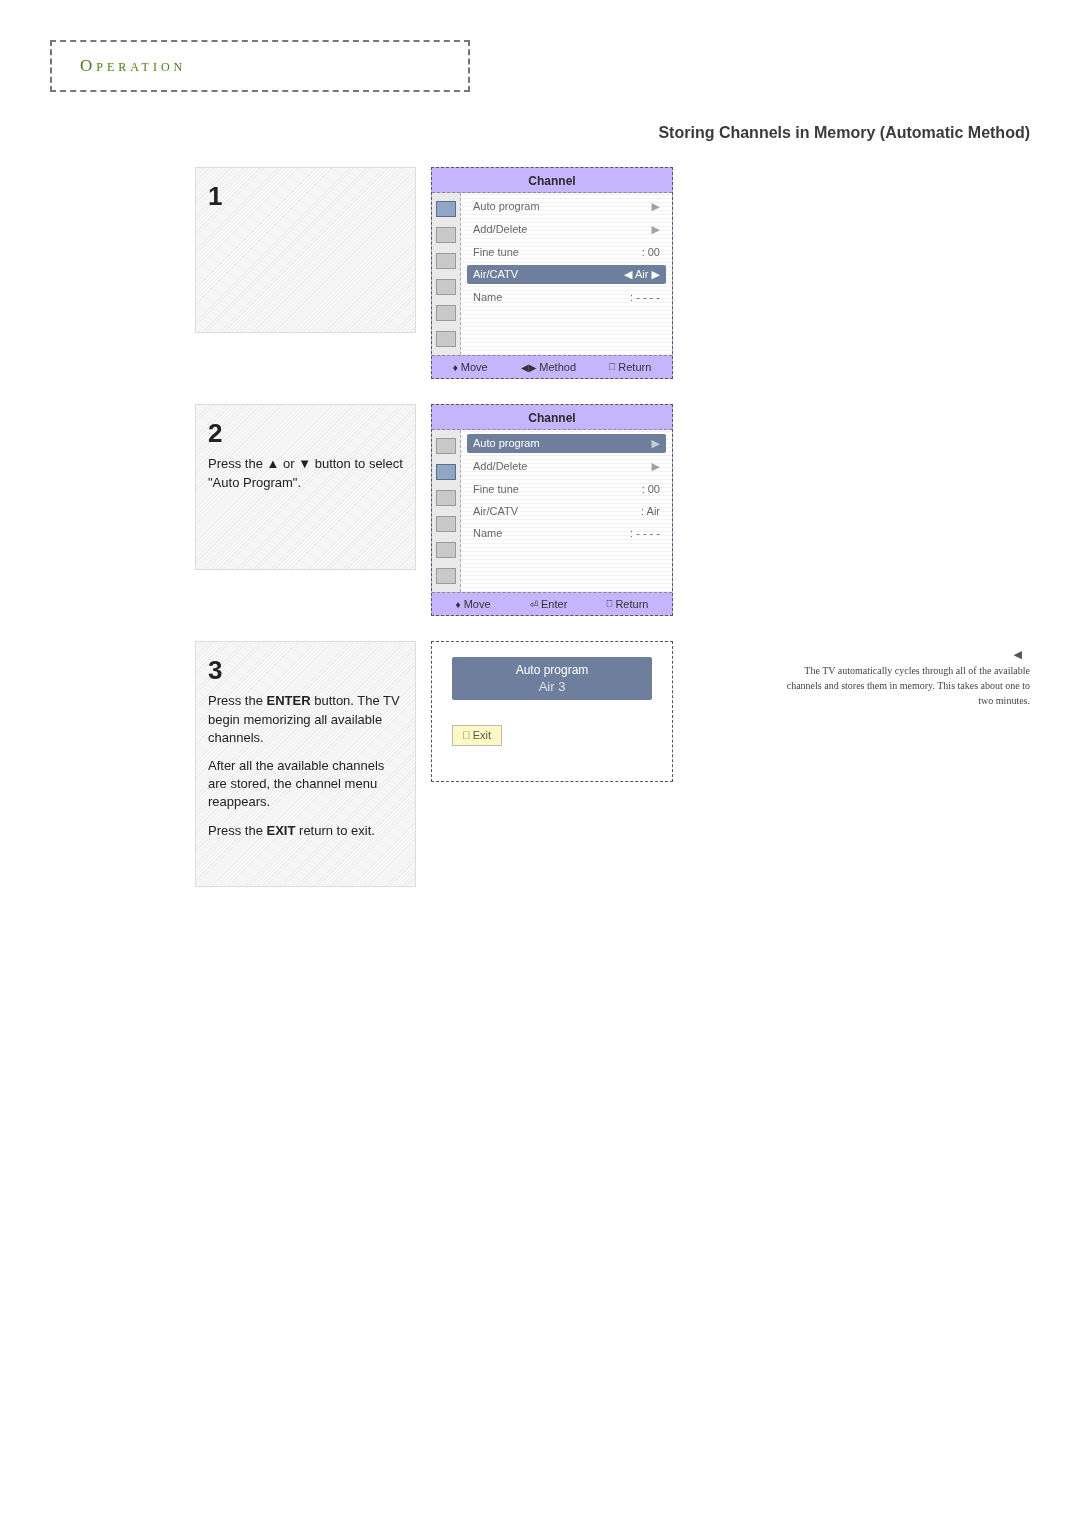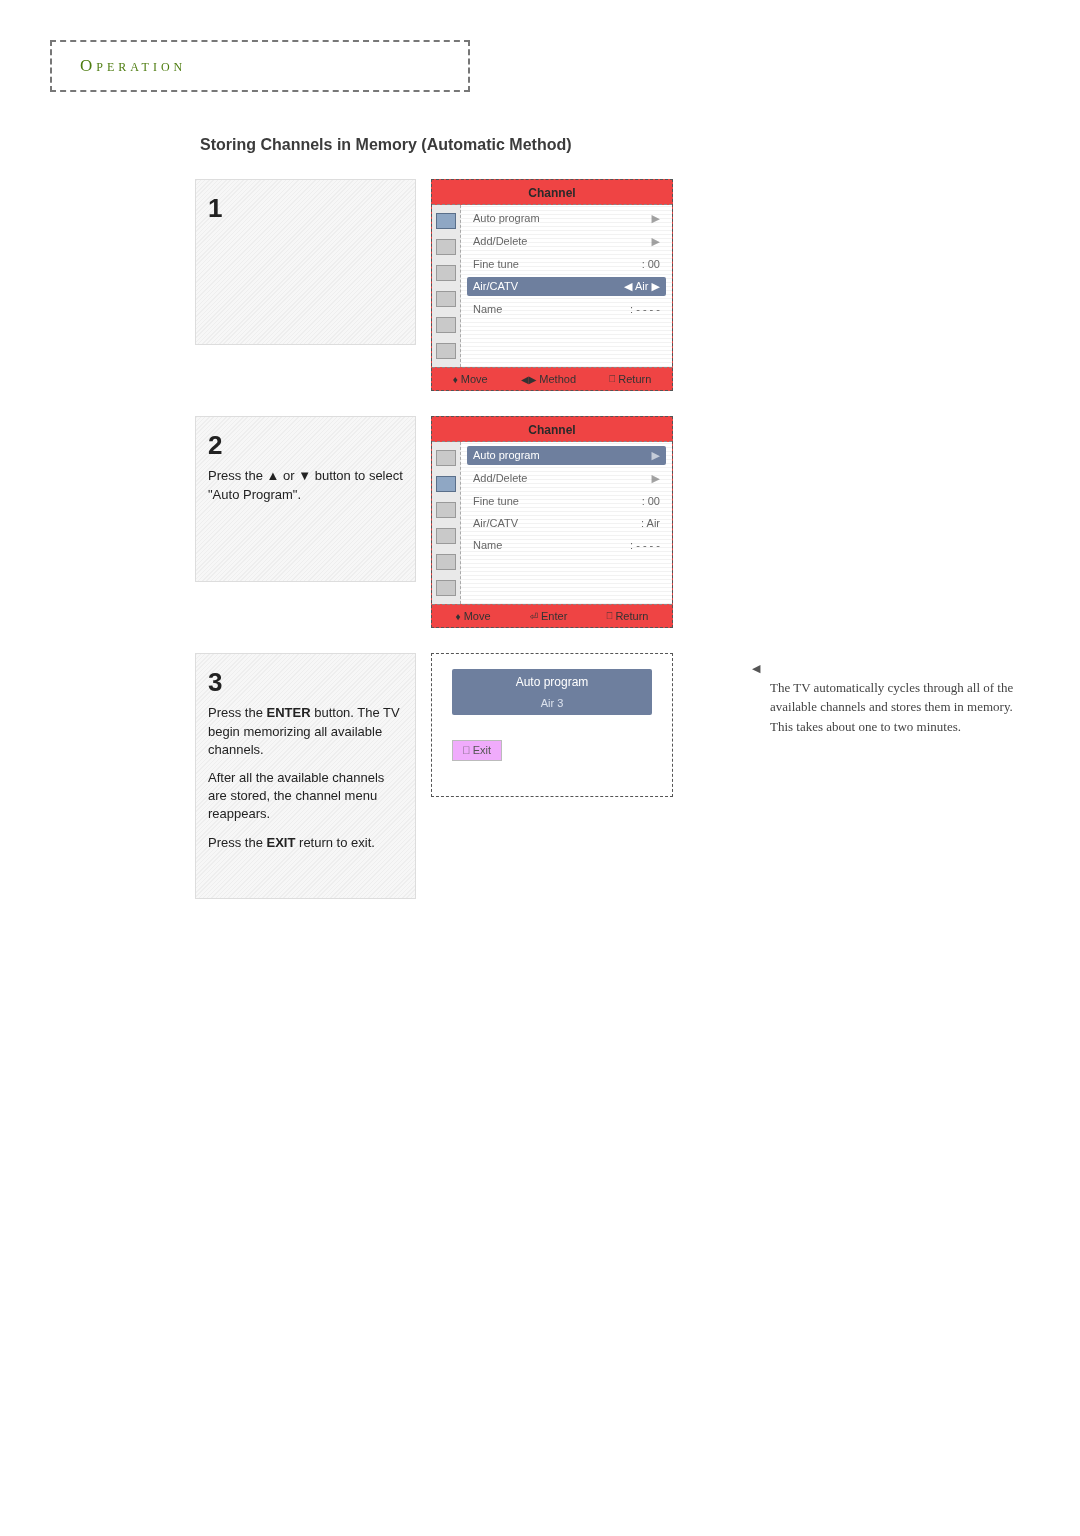--- a/index.html
+++ b/index.html
@@ -25,21 +25,22 @@
     letter-spacing: 4px;
     font-size: 17px;
     color: #4d7c0f;
     font-variant: small-caps;
   }
   .section-title {
     font-weight: bold;
     color: #3b3b3b;
     font-family: Arial, Helvetica, sans-serif;
     font-size: 16px;
-    margin: 44px 0 25px 150px;
+    margin: 32px 0 25px 150px;
+    text-align: right;
   }
   .content-row {
     display: flex;
     align-items: flex-start;
     margin: 0 0 25px 145px;
     gap: 15px;
   }
   .step-box {
     width: 195px;
     background: #f3f3f3;
@@ -54,21 +55,21 @@
   .step-num {
     font-size: 26px;
     font-weight: bold;
     font-family: Arial, sans-serif;
     display: block;
     margin-bottom: 4px;
     color: #222;
   }
   .osd {
     width: 240px;
-    background: #ef4444;
+    background: #c4b5fd;
     border: 1px dashed #555;
     font-size: 11px;
     color: #555;
   }
   .osd-title {
     text-align: center;
     padding: 6px 0 4px 0;
     font-size: 12px;
     font-weight: bold;
     color: #2a2a2a;
@@ -132,39 +133,40 @@
     margin: 15px 20px 35px 20px;
   }
   .osd-dialog-badge {
     background:#6e7f9e;
     color:#fff;
     text-align:center;
     padding:6px 0;
     font-size:12px;
     border-radius:2px;
   }
-  .osd-dialog-badge .sub { font-size:11px; display:block; color:#dbe2ed; margin-top:8px;}
+  .osd-dialog-badge .sub { font-size:13px; display:block; color:#dbe2ed; margin-top:2px;}
   .osd-dialog-exit {
     margin: 25px 0 0 0;
     display:inline-block;
-    background:#f0abfc;
+    background:#fef9c3;
     color:#555;
     padding:3px 10px;
     font-size:11px;
     border:1px solid #bbb;
   }
   .right-note {
     width: 260px;
     font-family: Georgia, 'Times New Roman', serif;
-    font-size: 13px;
+    font-size: 10px;
     color:#444;
     line-height:1.5;
     padding-left: 18px;
     margin-left: auto;
     margin-top: 5px;
+    text-align: right;
   }
   .right-note::before {
     content: "◀";
     position: relative;
     left: -18px;
     margin-right: -10px;
     color:#555;
     font-size:11px;
   }
   .page-footer {

